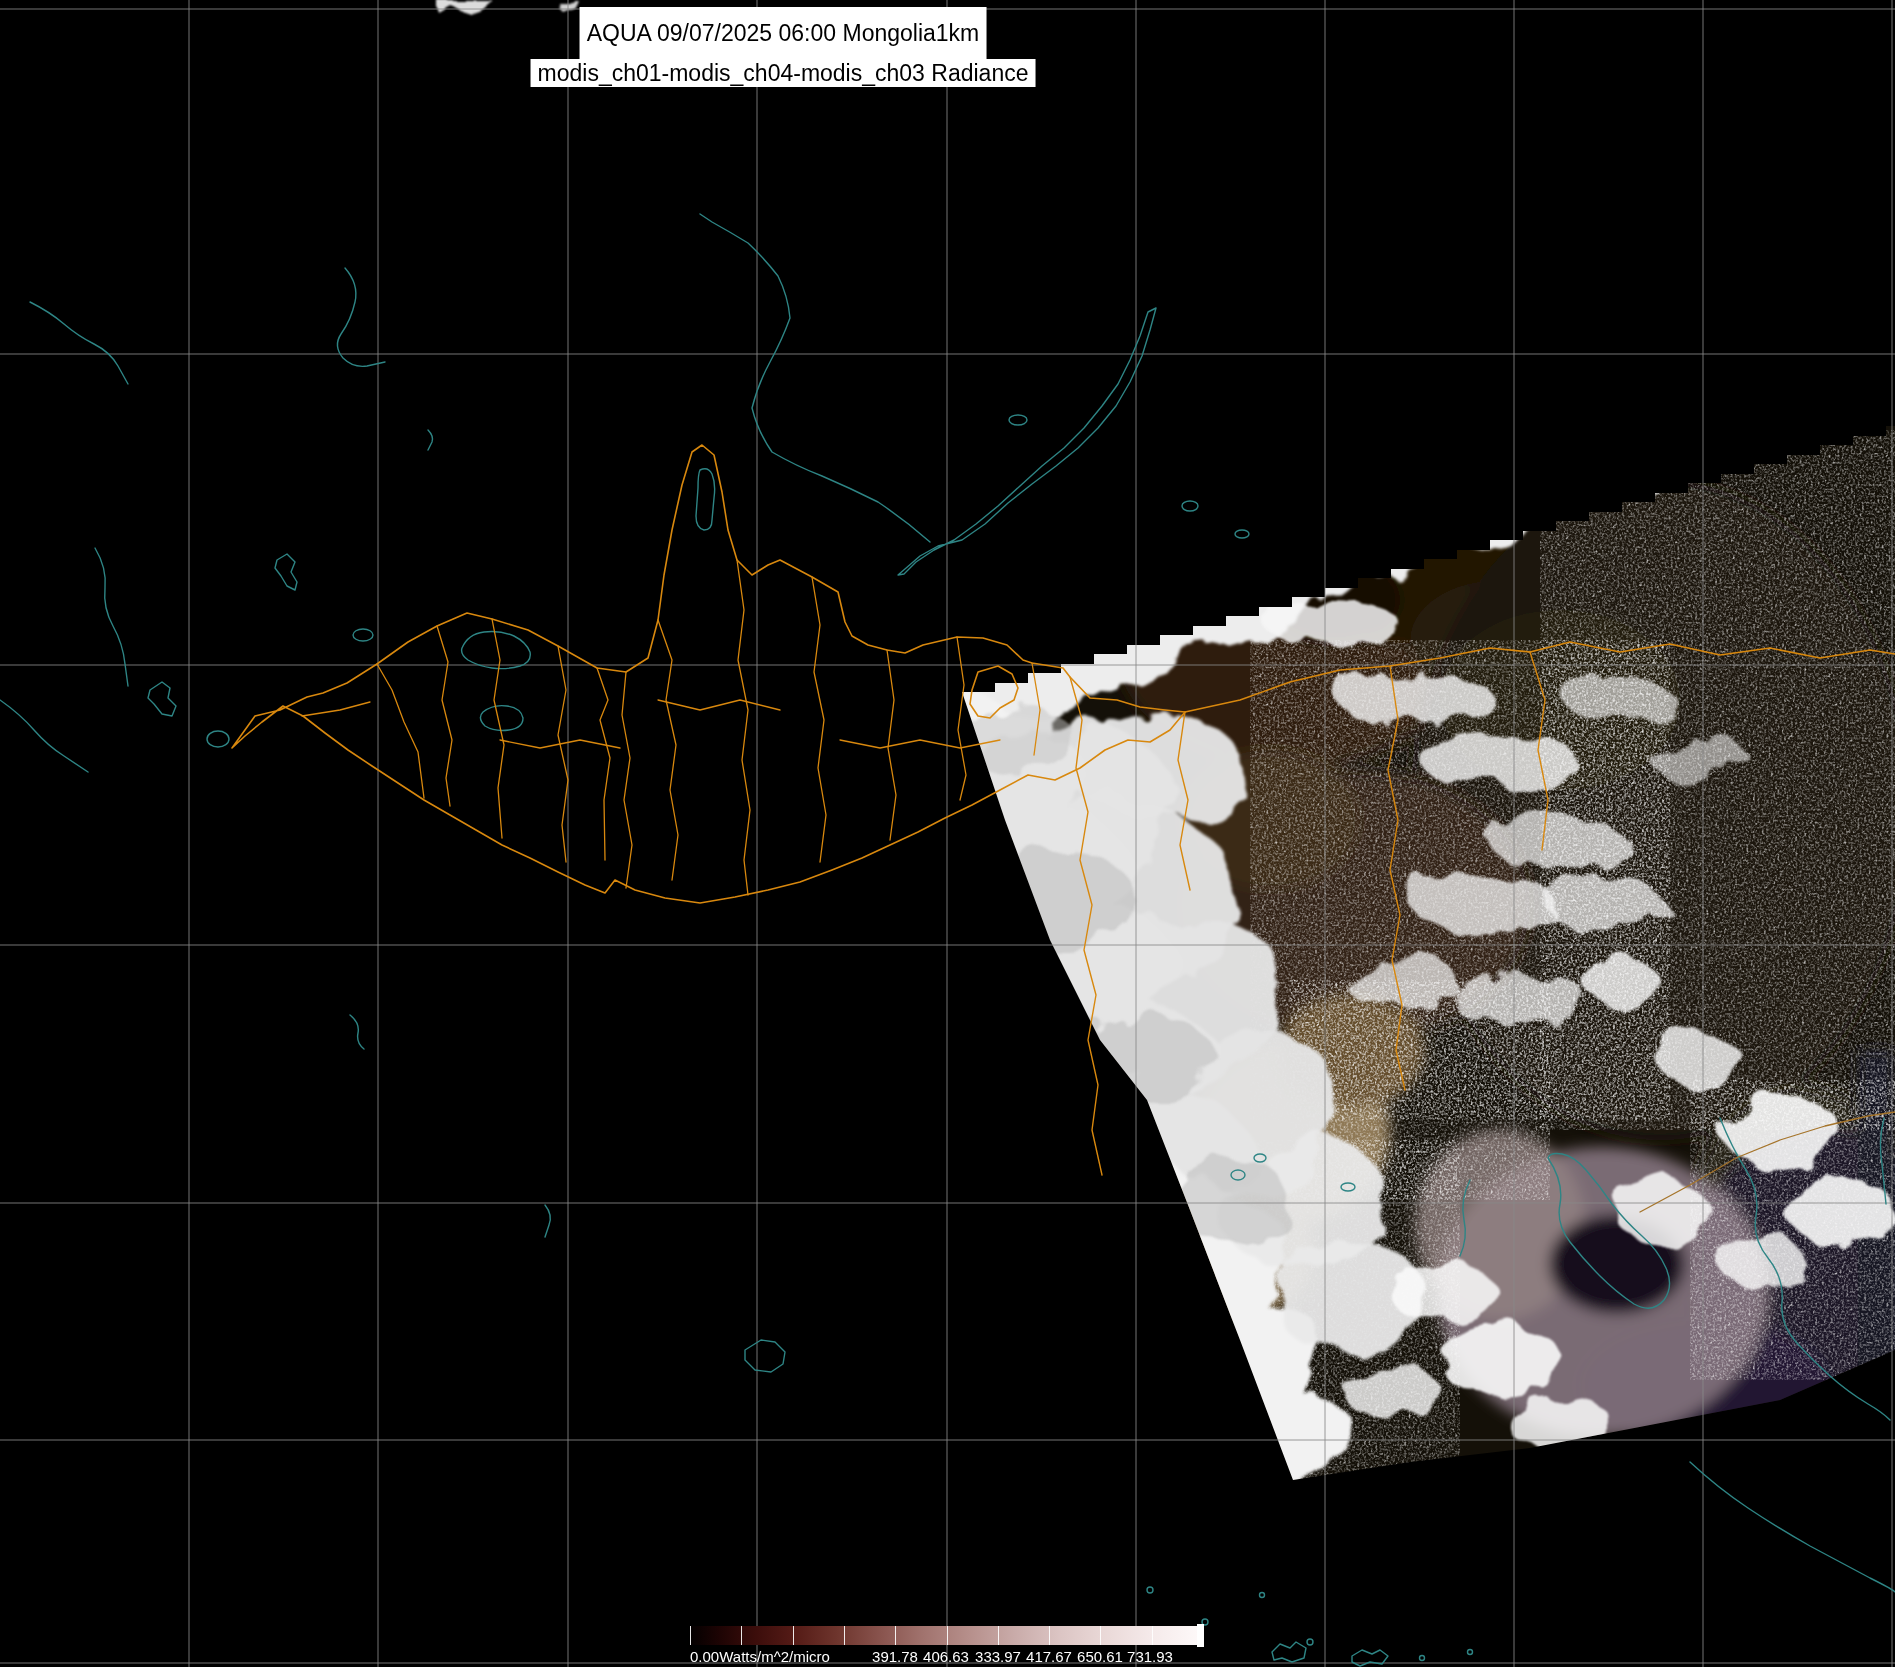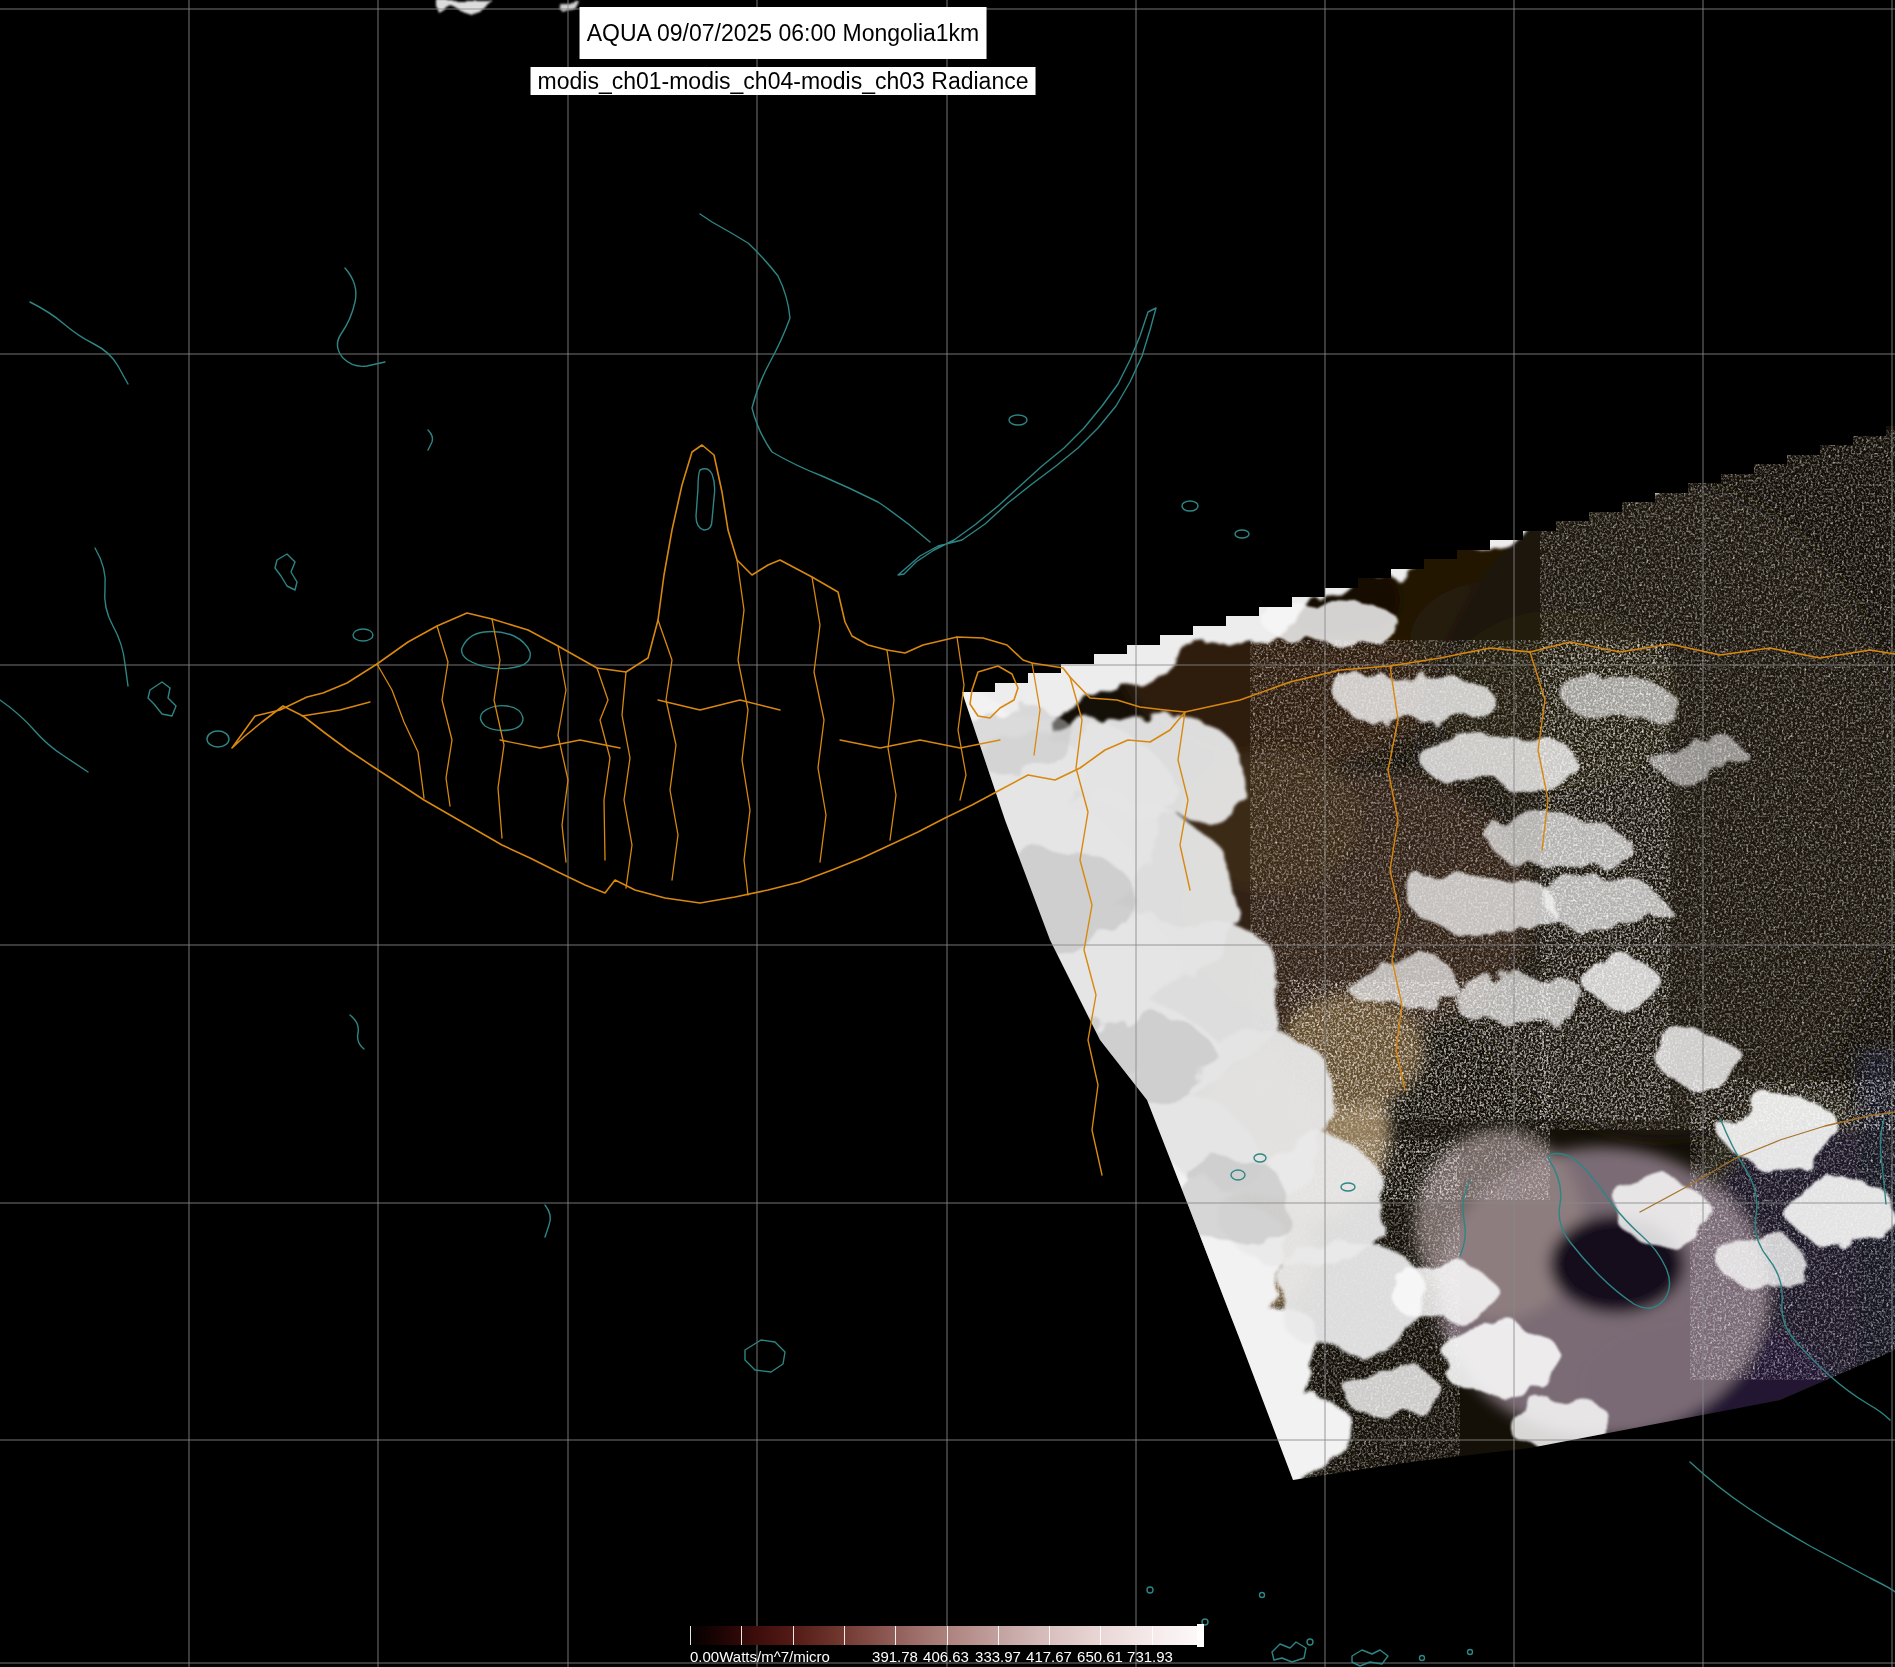--- a/index.html
+++ b/index.html
@@ -5,21 +5,21 @@
   html,body{margin:0;padding:0;background:#000;}
   body{width:1895px;height:1667px;position:relative;overflow:hidden;
        font-family:"Liberation Sans", sans-serif;}
   #stage{position:absolute;left:0;top:0;width:1895px;height:1667px;}
   svg{position:absolute;left:0;top:0;}
   
   .title-wrap{position:absolute;left:783px;top:7px;transform:translateX(-50%);
               text-align:center;z-index:30;}
   .title-line{display:inline-block;background:#fff;color:#000;font-size:23px;
               line-height:26px;padding:13px 7px;white-space:nowrap;}
-  .title-line2{margin-top:8px;display:block;}
+  .title-line2{margin-top:0px;display:block;}
   .title-line2 span{display:inline-block;background:#fff;color:#000;font-size:23px;
               line-height:26px;padding:1px 7px;white-space:nowrap;}
   
   .cbar{position:absolute;left:690px;top:1624px;width:513px;height:44px;z-index:30;}
   .cbar-bar{position:absolute;left:0;top:2px;width:507px;height:19px;
     background:linear-gradient(to right,
       #030000 0%, #1e0404 6%, #3c0d0b 13%, #561c17 21%, #6e352d 29%,
       #8a554f 38%, #a1736e 46%, #b68f8b 55%, #c9aba9 64%, #dcc5c4 73%,
       #ead9d8 82%, #f5eaea 91%, #fdf8f8 100%);}
   .cbar-cap{position:absolute;left:507px;top:0;width:7px;height:23px;background:#fff;}
@@ -280,21 +280,21 @@
   <div class="cbar-tick" style="left:51px"></div>
   <div class="cbar-tick" style="left:103px"></div>
   <div class="cbar-tick" style="left:154px"></div>
   <div class="cbar-tick" style="left:205px"></div>
   <div class="cbar-tick" style="left:257px"></div>
   <div class="cbar-tick" style="left:308px"></div>
   <div class="cbar-tick" style="left:359px"></div>
   <div class="cbar-tick" style="left:410px"></div>
   <div class="cbar-tick" style="left:462px"></div>
   <div class="cbar-labels">
-    <span class="cbar-unit">0.00Watts/m^7/micro</span>
+    <span class="cbar-unit">0.00Watts/m^2/micro</span>
     <span class="cbar-num" style="left:205px">391.78</span>
     <span class="cbar-num" style="left:256px">406.63</span>
     <span class="cbar-num" style="left:308px">333.97</span>
     <span class="cbar-num" style="left:359px">417.67</span>
     <span class="cbar-num" style="left:410px">650.61</span>
     <span class="cbar-num" style="left:460px">731.93</span>
   </div>
 </div>
 
 </div>

